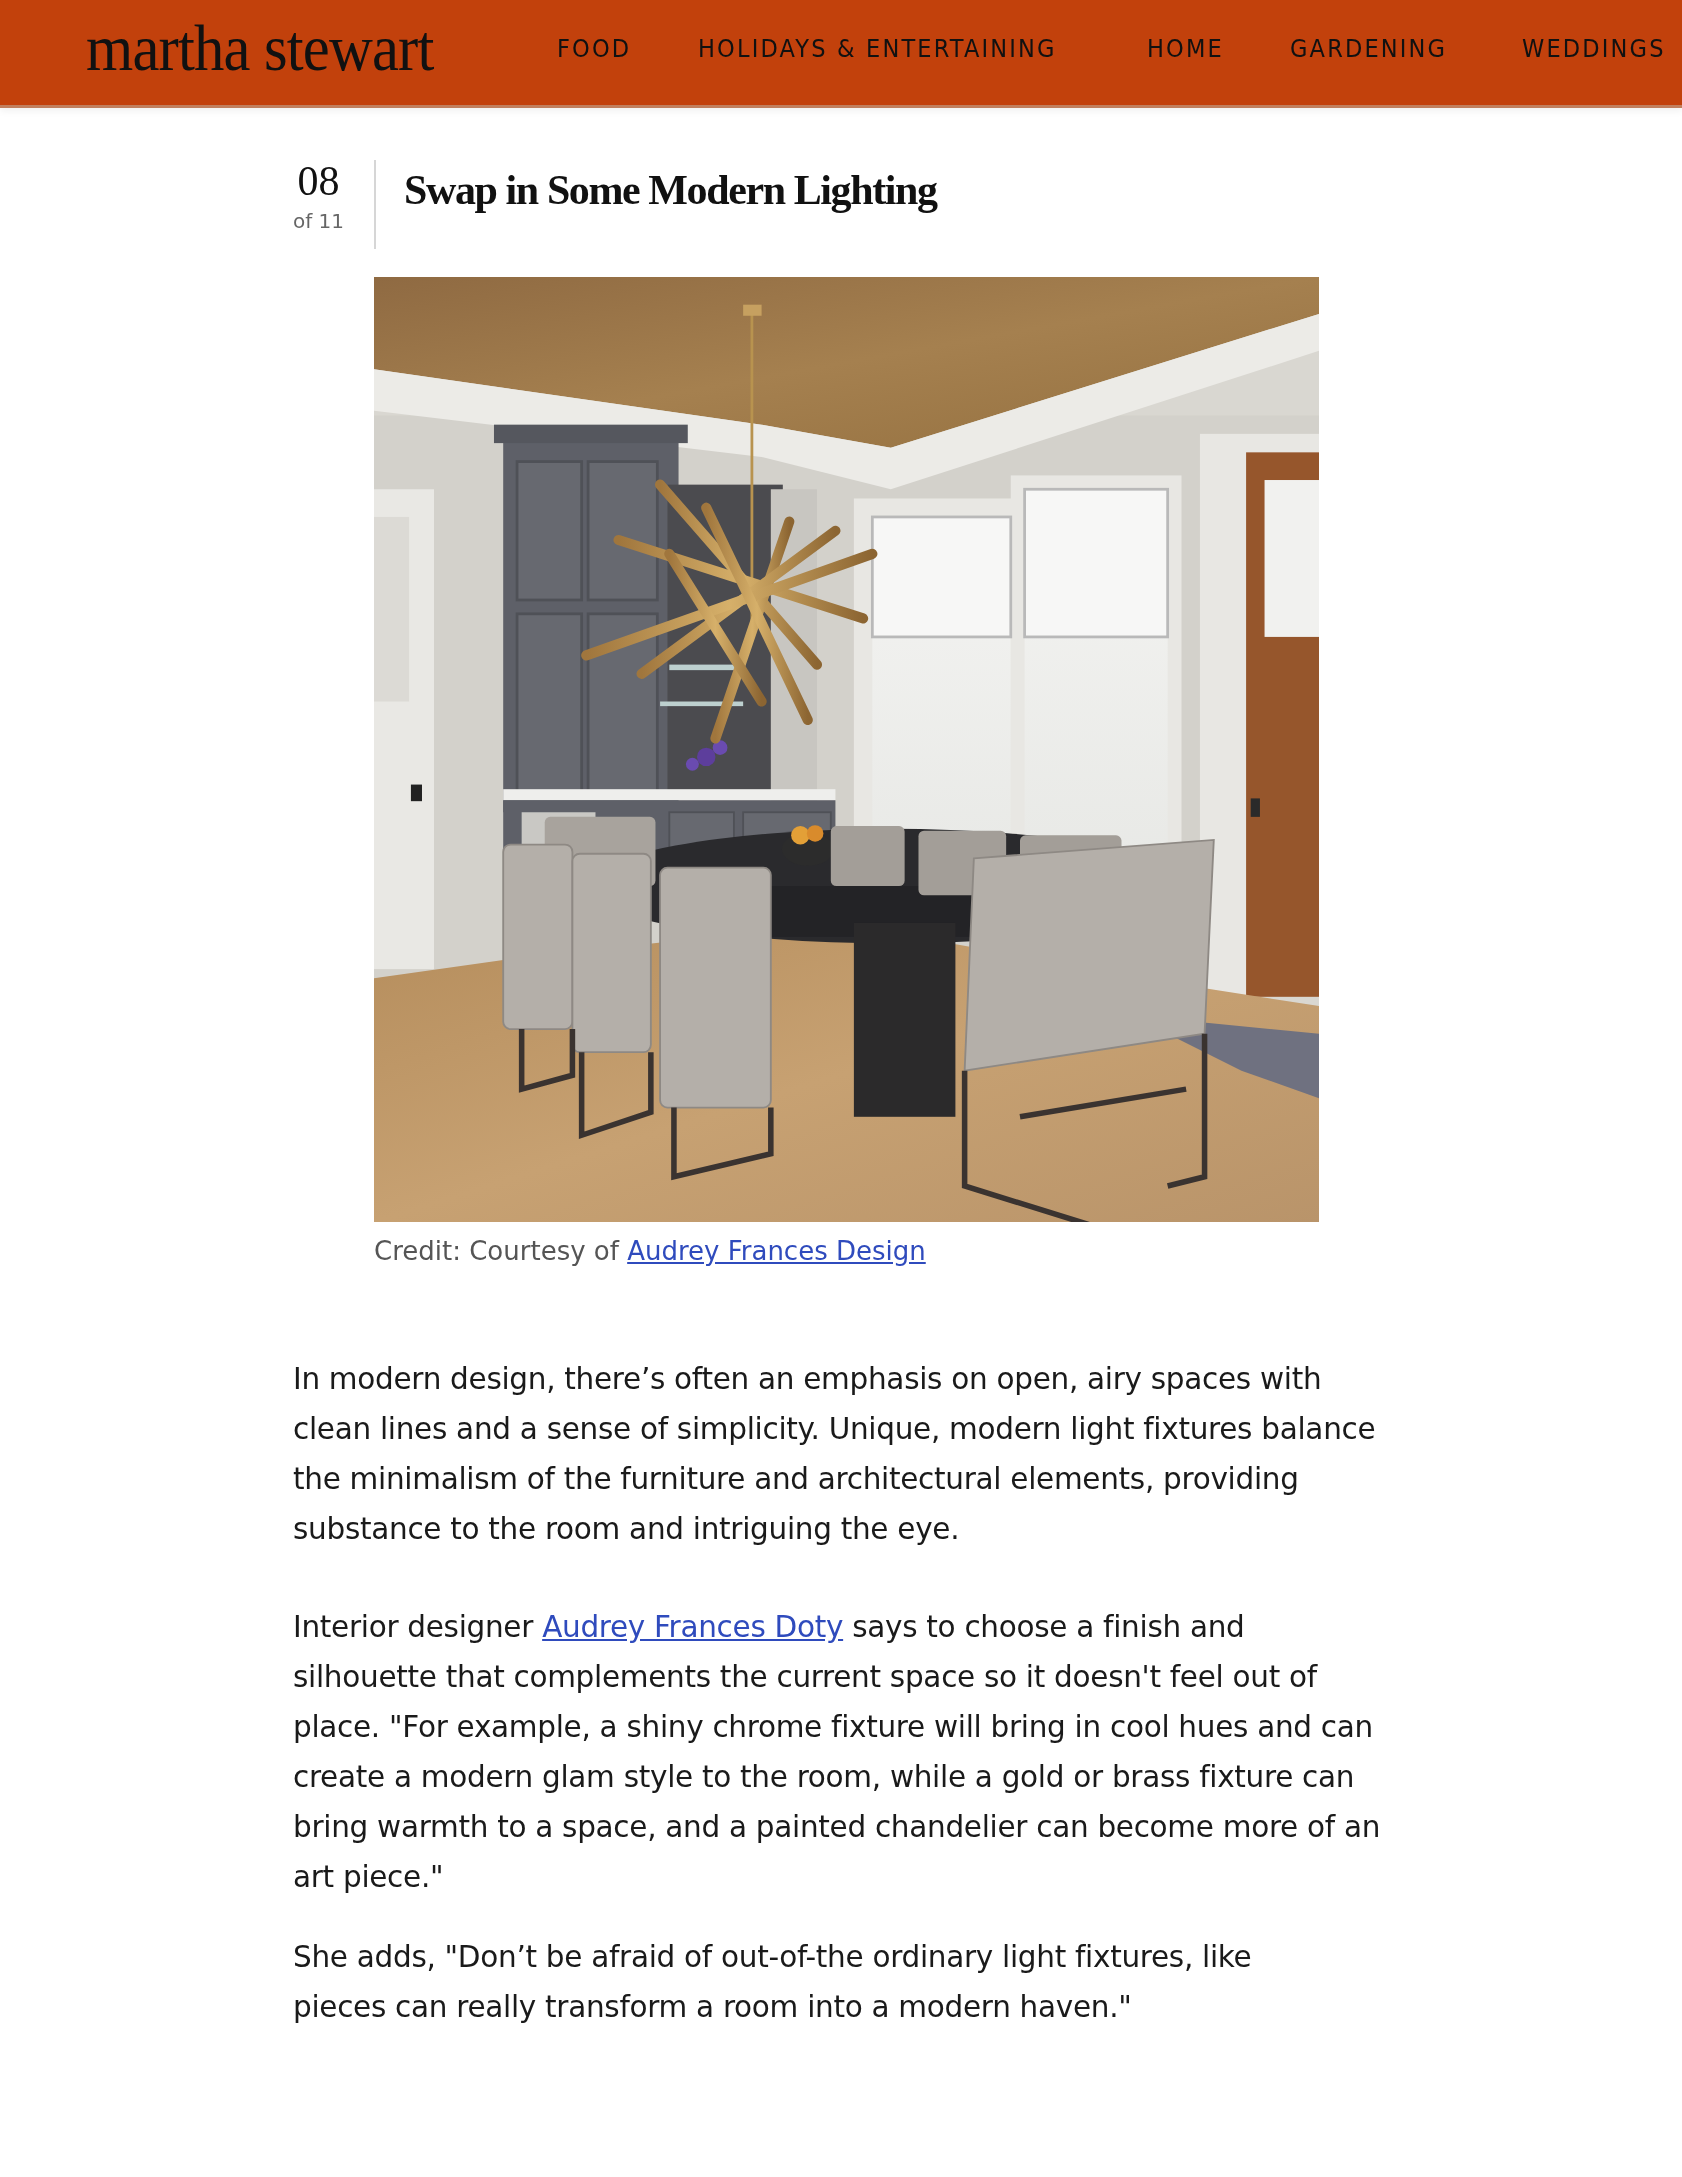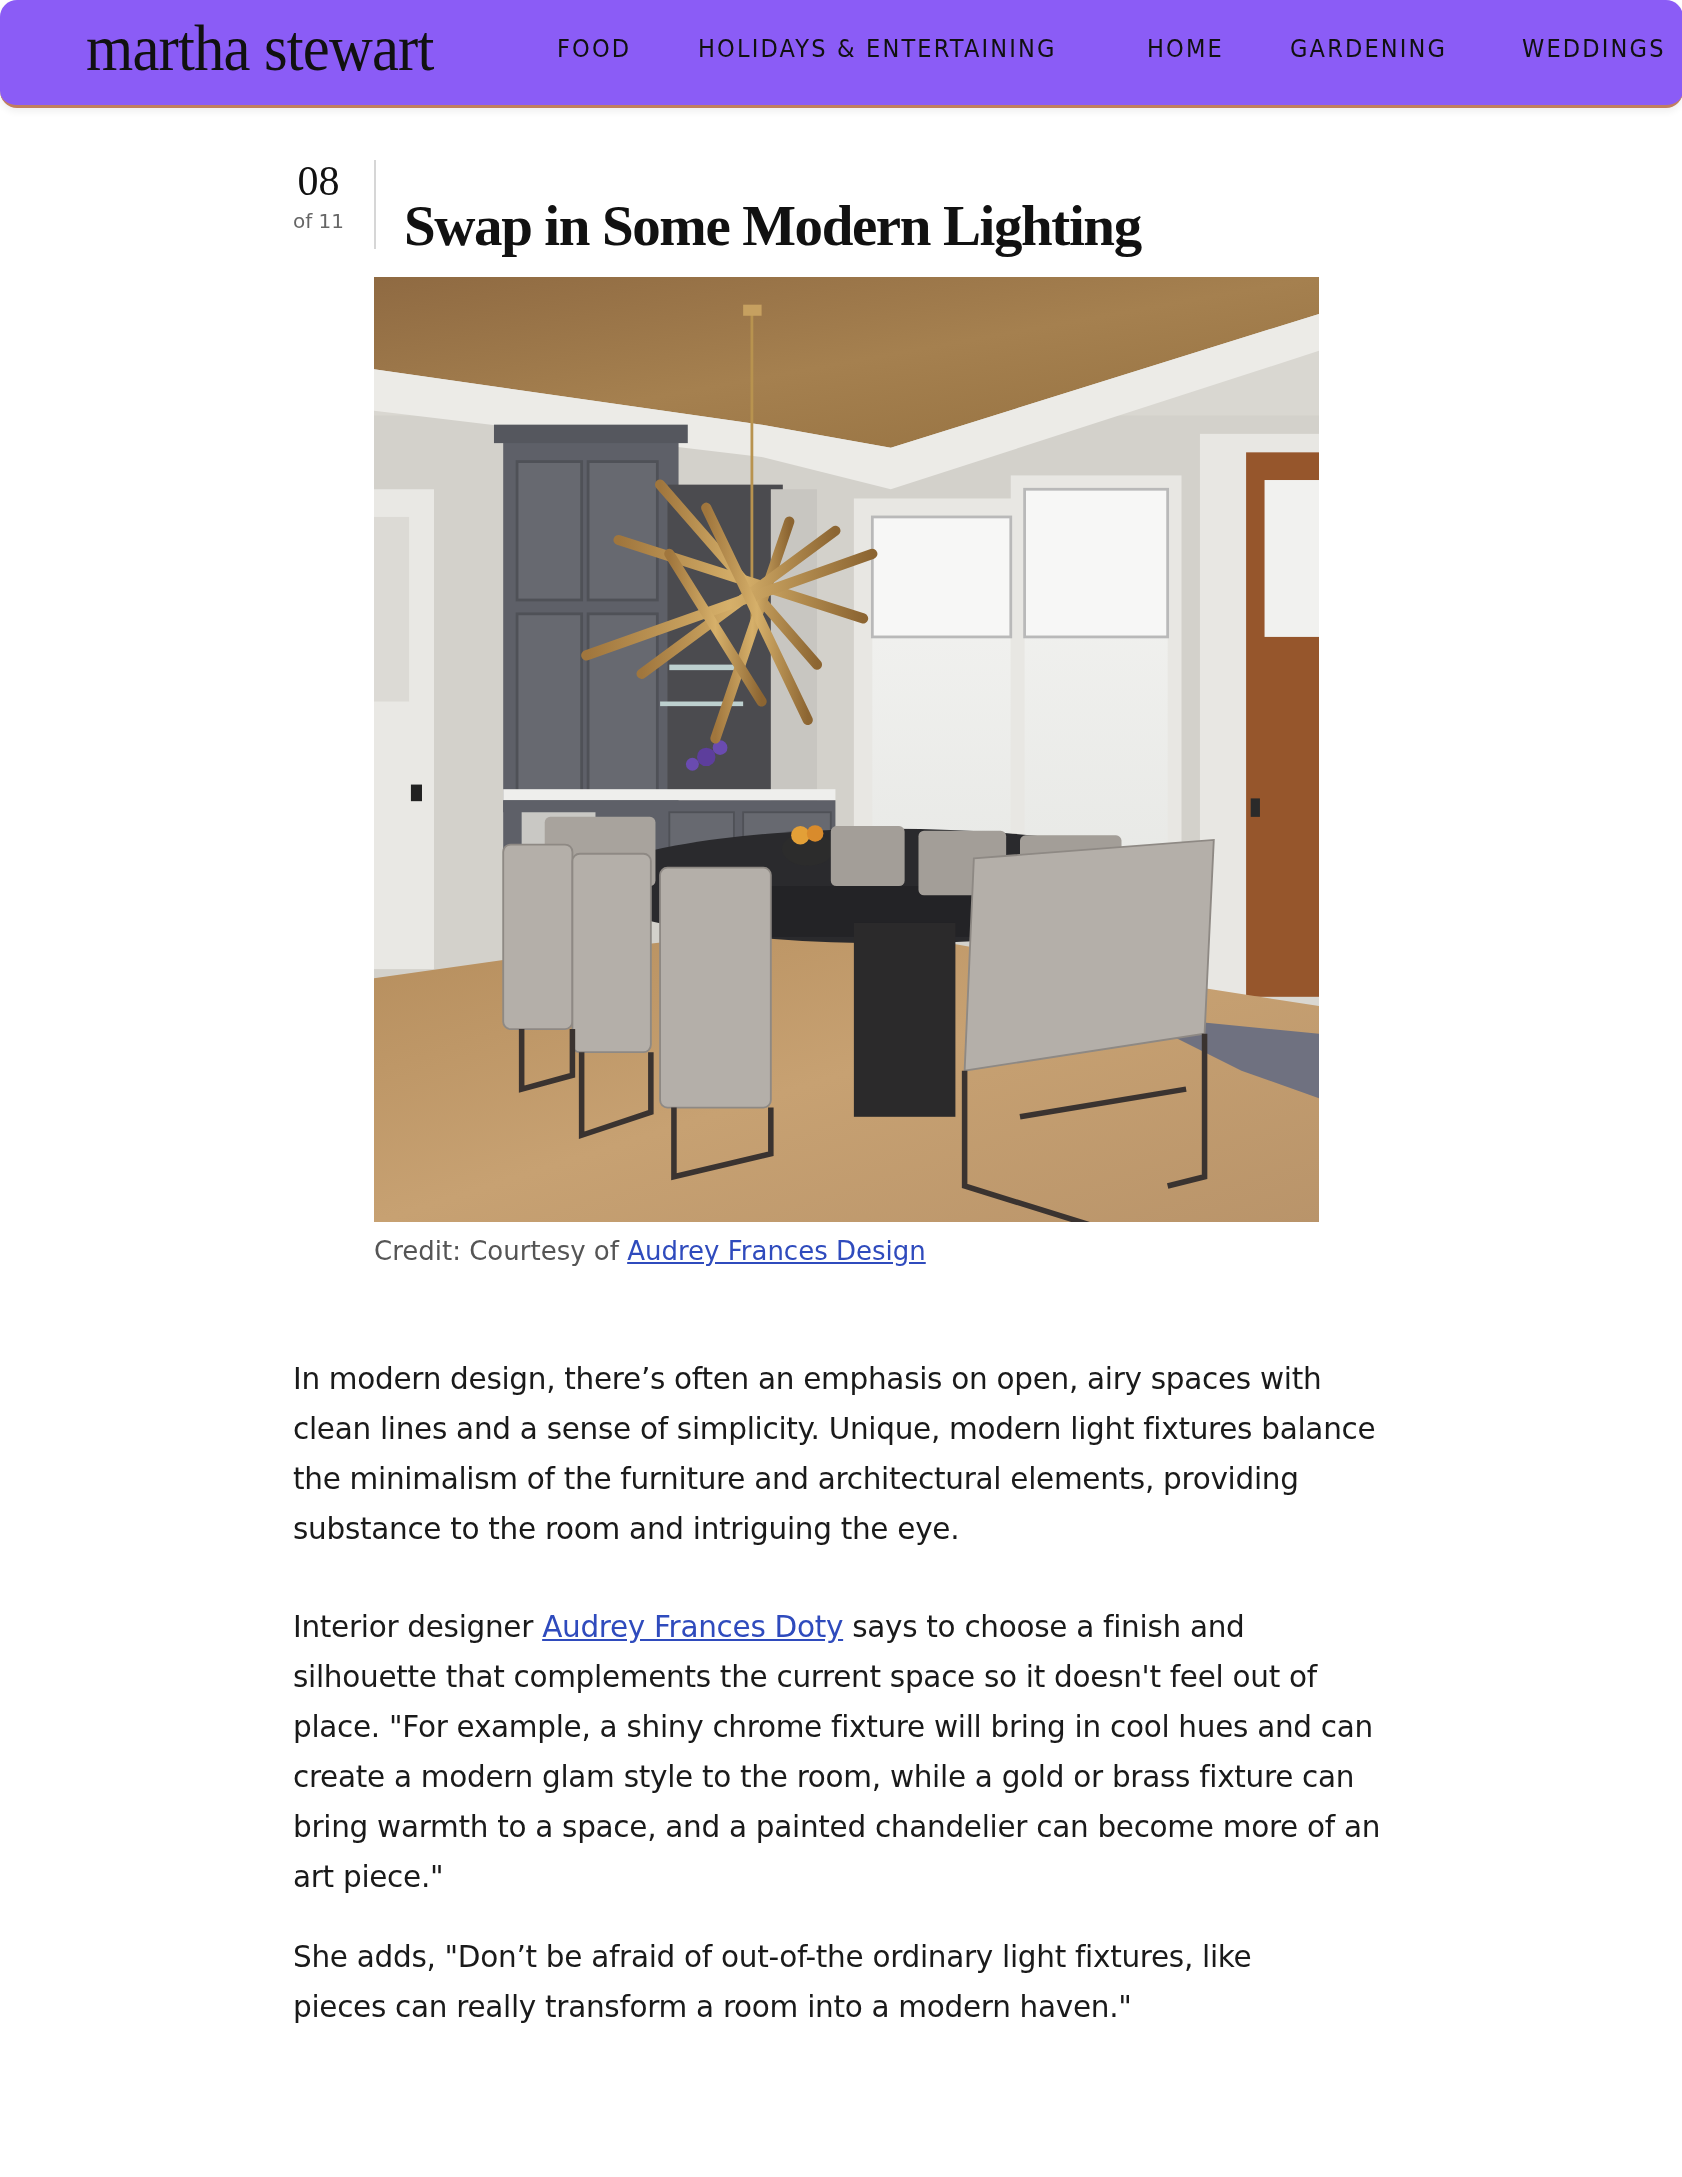--- a/index.html
+++ b/index.html
@@ -2,23 +2,22 @@
 <html style="font-size:14.8px"><head>
   <meta charset="utf-8">
   <style>
     * { box-sizing: border-box; margin: 0; padding: 0; }
     html, body { width: 1683px; height: 2177px; background: #ffffff; overflow: hidden; }
     body { position: relative; font-family: "Liberation Sans", "DejaVu Sans", sans-serif; color: #1a1a1a; }
 
     
     .site-header {
       position: absolute; left: 0; top: 0; width: 1683px; height: 108px;
-      background: #8b5cf6; border-bottom: 3.7px solid #c17f5e;
+      background: #c2410c; border-bottom: 3.7px solid #c17f5e;
       box-shadow: 0 3.7px 7.4px rgba(0,0,0,0.06);
-      border-radius: 17px;
     }
     .logo {
       position: absolute; left: 86px; top: 5.5px;
       font-family: "Liberation Serif", "DejaVu Serif", serif;
       font-size: 66px; letter-spacing: -0.9px; color: #111;
       transform: scaleX(0.92); transform-origin: left center;
       text-decoration: none; white-space: nowrap; line-height: 83px;
     }
     .nav { position: absolute; top: 29.5px; left: 0; height: 37px; }
     .nav-item {
@@ -37,21 +36,21 @@
     }
     .slide-of {
       font-family: "DejaVu Sans", sans-serif; font-size: 20px; color: #666; line-height: 28px; display: block;
     }
     .slide-divider {
       position: absolute; left: 374px; top: 160px; width: 1.8px; height: 89px; background: #d6d6d6;
     }
     .slide-title {
       position: absolute; left: 404px; top: 153px;
       font-family: "Liberation Serif", "DejaVu Serif", serif; font-weight: bold;
-      font-size: 57px; letter-spacing: -1.4px; color: #111; white-space: nowrap; line-height: 74px; margin-top: 36px;
+      font-size: 42px; letter-spacing: -1.4px; color: #111; white-space: nowrap; line-height: 74px;
     }
 
     
     .photo {
       position: absolute; left: 374px; top: 277px; width: 945px; height: 945px; overflow: hidden;
       background: #d8d5cf;
     }
     .photo svg { display: block; }
 
     .credit {

